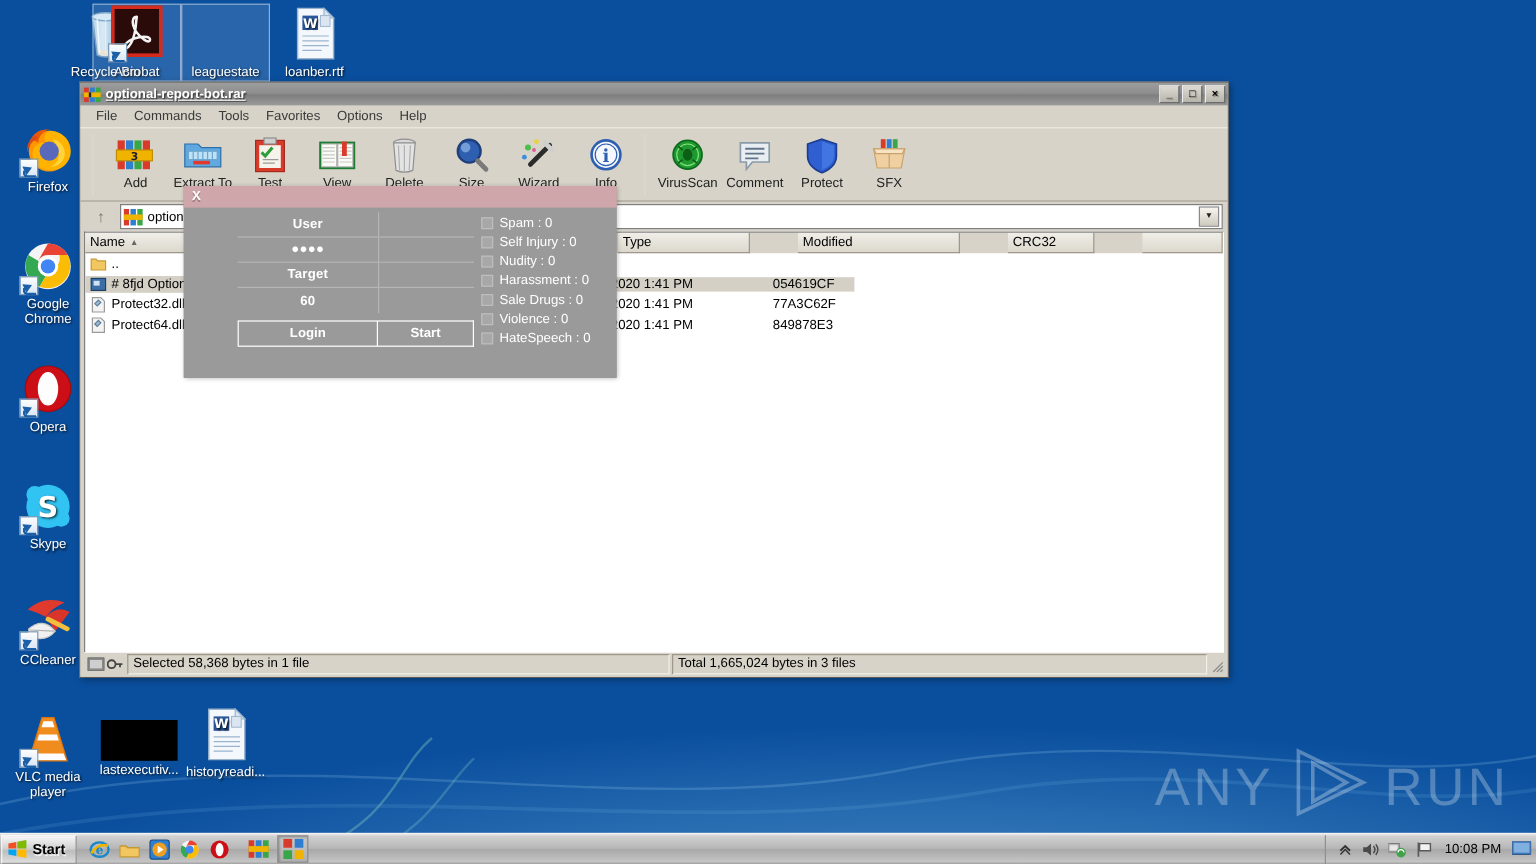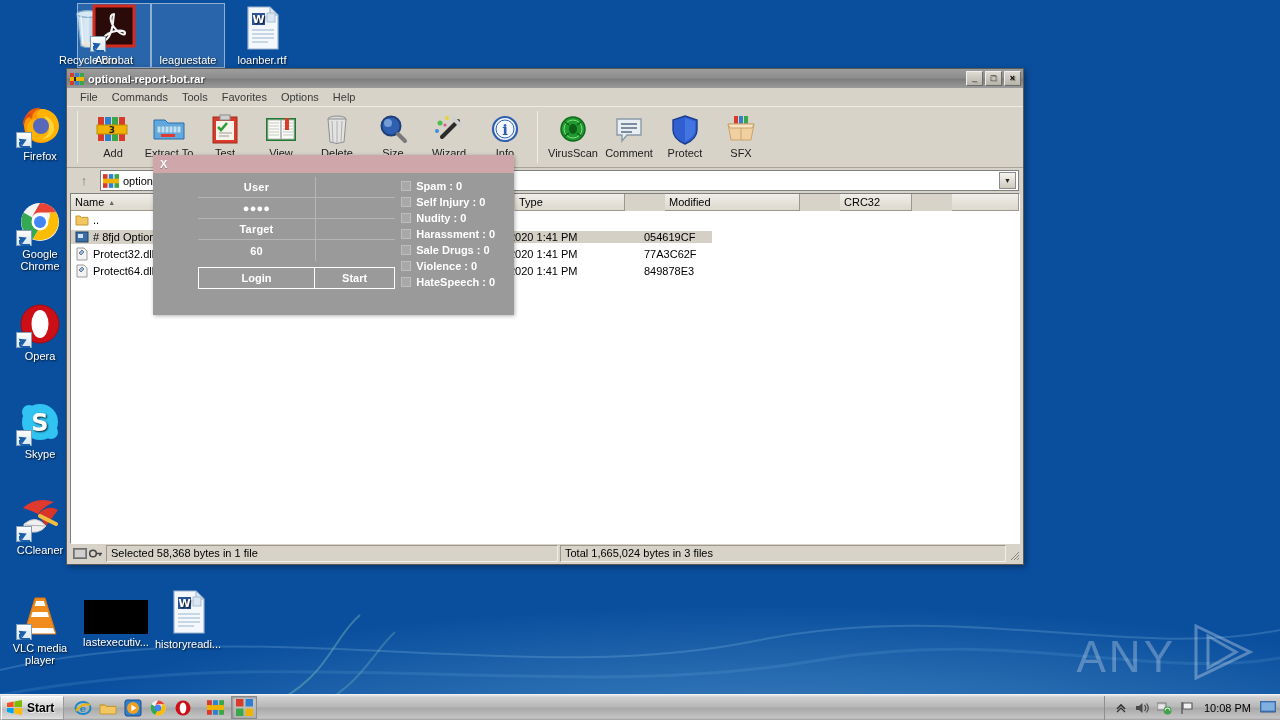--- a/index.html
+++ b/index.html
@@ -59,21 +59,21 @@
     display:flex; flex-direction:column;
   }
   .titlebar{
     height:19px; min-height:19px;
     background:linear-gradient(#9d9d9d,#8e8e8e 45%,#7e7e7e 55%,#9b9b9b);
     display:flex; align-items:center; padding:0 2px 0 3px;
     color:#fff; font-size:11px; font-weight:bold;
     text-shadow:1px 1px 1px rgba(0,0,0,.55);
   }
   .titlebar .ticon{ width:14px; height:14px; margin-right:4px; }
-  .titlebar .ttl{ flex:1; white-space:nowrap; overflow:hidden; }
+  .titlebar .ttl{ flex:1; white-space:nowrap; overflow:hidden;text-decoration:underline; }
   .wbtns{ display:flex; gap:2px; }
   .wbtn{
     width:17px; height:15px;
     background:linear-gradient(#dedbd2,#b7b4ab);
     border:1px solid #6c6c6c; border-top-color:#eee; border-left-color:#eee;
     font-size:9px; color:#000; display:flex; align-items:center; justify-content:center;
     line-height:1;
   }
   .menubar{
     height:18px; min-height:18px; background:#d7d3c8;
@@ -178,21 +178,21 @@
     height:22px; border:1px solid #fff; font-size:11px; font-weight:bold; color:#fff;
     display:flex; align-items:center; justify-content:center; background:#9a9a9a; cursor:default;
   }
   .dbtn.login{ width:117px; }
   .dbtn.start{ flex:1; border-left:none; }
   .rightcol{ width:131px; padding:5px 0 0 3px; }
   .chkrow{ display:flex; align-items:center; gap:5px; height:16px; }
   .chkbox{
     width:10px; height:10px; background:#a8a8a8; border:1px solid #bdbdbd; flex:none;
   }
-  .chklbl{ font-size:11px; font-weight:bold; color:#fff; white-space:nowrap; }
+  .chklbl{ font-size:11px; font-weight:normal; color:#fff; white-space:nowrap; }
   #botdlg .dstatus{
     height:18px; background:#9a9a9a; display:flex; align-items:center;
     padding:0 6px 0 4px; font-size:11px; font-weight:bold; color:#fff;
   }
   #botdlg .dstatus .st{ flex:1; }
   #botdlg .dstatus .ab{ text-decoration:underline; cursor:default; }
 
   
   #taskbar{
     position:absolute; left:0; bottom:0; width:1280px; height:26px;
@@ -409,20 +409,21 @@
   </div>
   <span class="lbl">historyreadi...</span>
 </div>
 
 <div id="watermark">
   <span>ANY</span>
   <svg width="72" height="60" viewBox="0 0 72 60">
     <path d="M10 4 L64 30 L10 56 Z" fill="none" stroke="rgba(255,255,255,.30)" stroke-width="3"></path>
     <path d="M22 14 L50 30 L22 46 Z" fill="none" stroke="rgba(255,255,255,.30)" stroke-width="3"></path>
   </svg>
+  <span>RUN</span>
 </div>
 
 <div id="winrar">
 
   <div class="titlebar">
     <span class="ticon">
       <svg width="14" height="14" viewBox="0 0 14 14">
         <rect x="0" y="1" width="4" height="12" fill="#d93b2b"></rect>
           <rect x="5" y="1" width="4" height="12" fill="#2f7fd0"></rect>
         <rect x="10" y="1" width="4" height="12" fill="#3aa64a"></rect>

